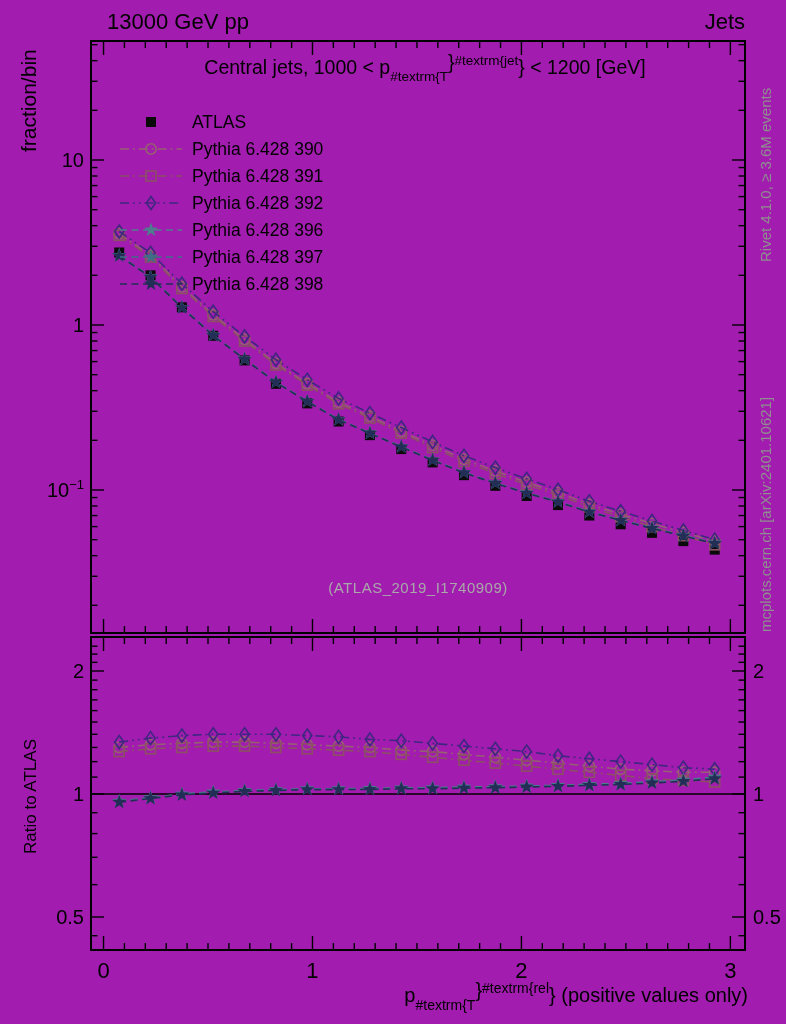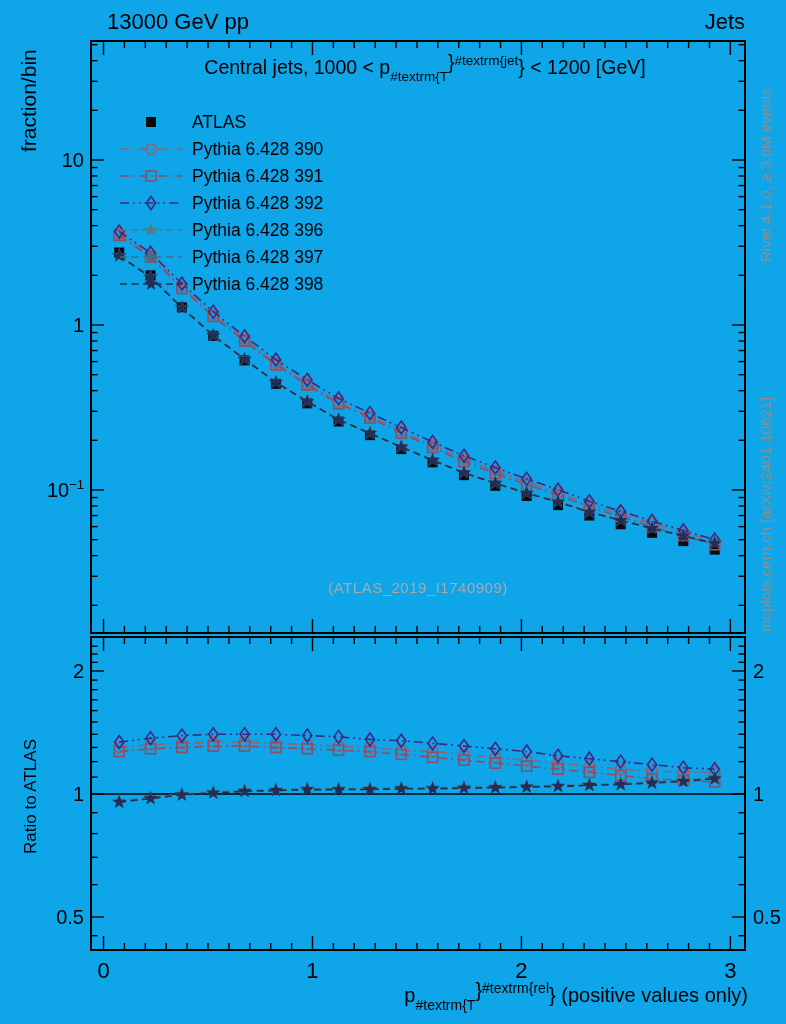--- a/index.html
+++ b/index.html
@@ -1,16 +1,16 @@
 <!DOCTYPE html>
 <html><head>
 <meta charset="utf-8">
 <style>
   html,body{margin:0;padding:0;background:#fff;}
-  .fig{position:relative;width:786px;height:1024px;background:#0ea5e9;
+  .fig{position:relative;width:786px;height:1024px;background:#a21caf;
        font-family:"Liberation Sans", sans-serif;}
   svg text{font-family:"Liberation Sans", sans-serif;fill:#000;}
   .gray{fill:#8f8f8f;}
   .wm{fill:#a9a9a9;letter-spacing:0.5px;}
 </style>
 </head>
 <body>
 
 <div class="fig">
 <svg id="plot" width="786" height="1024" viewBox="0 0 786 1024">

